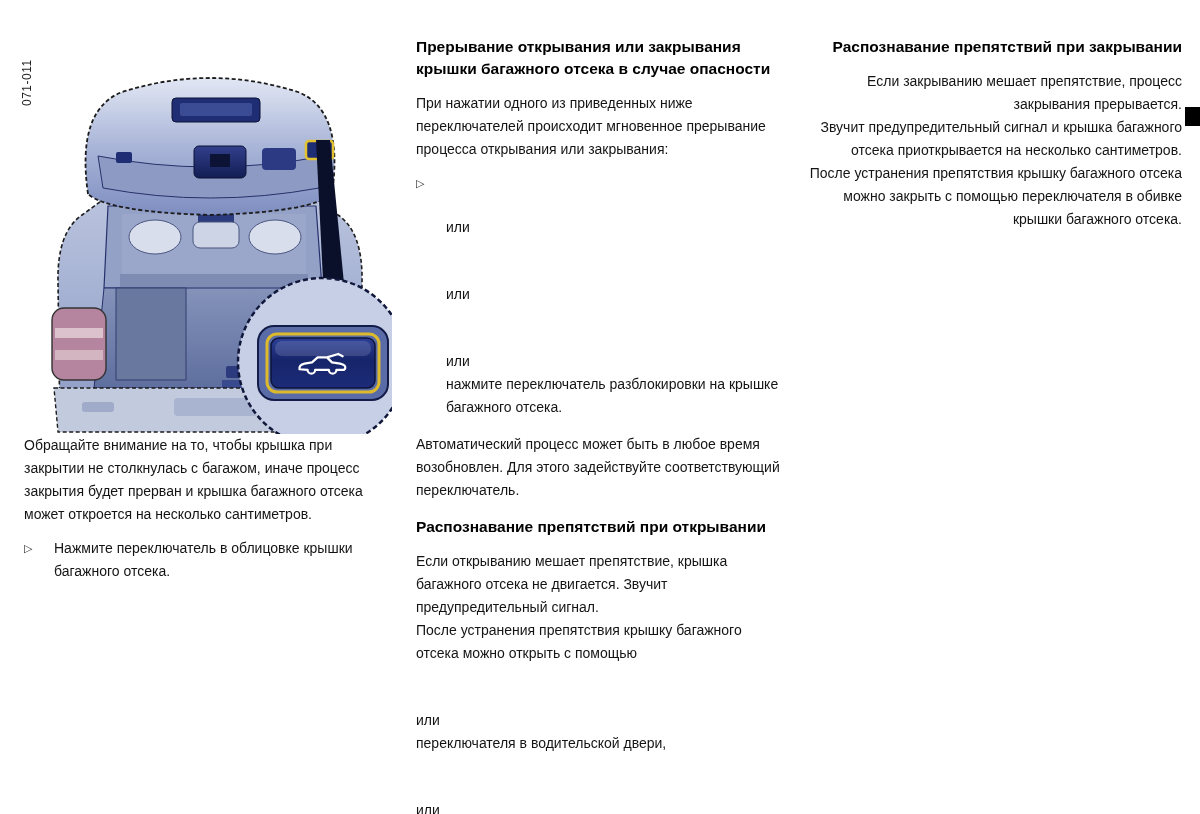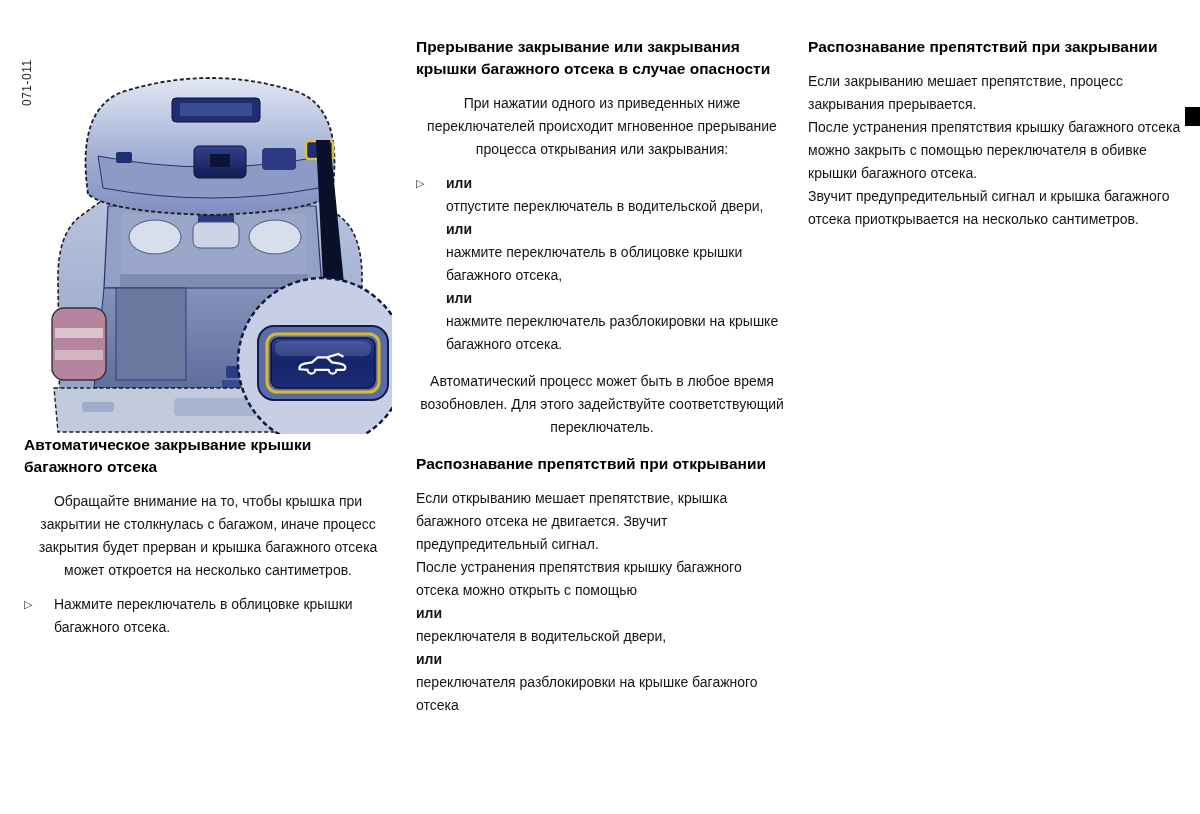--- a/index.html
+++ b/index.html
@@ -3,28 +3,28 @@
 <meta charset="utf-8">
 <style>
   html,body{margin:0;padding:0;background:#ffffff;}
   .page{
     position:relative;width:1200px;height:814px;background:#fff;overflow:hidden;
     font-family:"Liberation Sans","DejaVu Sans",sans-serif;color:#141414;
   }
   .col{position:absolute;top:36px;}
   .col-left{left:24px;top:434px;width:368px;}
   .col-mid{left:416px;width:372px;}
-  .col-right{left:808px;width:374px;}
+  .col-right{left:808px;width:374px;text-align:right;}
   h3{font-size:15.5px;line-height:22px;margin:0 0 12px 0;font-weight:bold;color:#000;}
   .body,.line{font-size:14px;line-height:23px;}
-  .para{margin:0 0 11px 0;text-align:center;}
+  .para{margin:0 0 11px 0;}
   .block{margin:0;}
   .gap-lg{margin-top:4px;}
   .gap-xl{margin-top:14px;}
-  .or{font-weight:bold;}
+  .or{font-weight:normal;margin-top:44px;}
   .hang{display:flex;margin:2px 0 14px 0;}
   .tri{flex:0 0 30px;font-family:"DejaVu Sans",sans-serif;font-size:11px;line-height:23px;color:#222;}
   .hang-body{flex:1;min-width:0;}
   .caricon{vertical-align:-4px;margin:0 5px;}
   .fig-wrap{position:absolute;left:24px;top:36px;width:368px;height:398px;}
   .fig-label{
     position:absolute;left:20px;top:106px;transform:rotate(-90deg);transform-origin:0 0;
     font-size:12px;letter-spacing:.5px;color:#222;white-space:nowrap;
   }
   .edge-tab{position:absolute;right:0;top:107px;width:15px;height:19px;background:#000;}
@@ -107,39 +107,36 @@
       <rect x="243" y="298" width="112" height="58" rx="10" fill="none" stroke="#ddba2c" stroke-width="3"></rect>
       <rect x="247" y="302" width="104" height="50" rx="8" fill="url(#gBtn)" stroke="#0d1438" stroke-width="1.5"></rect>
       <rect x="251" y="305" width="96" height="15" rx="7" fill="#ffffff" opacity="0.14"></rect>
       <g transform="translate(273,317) scale(1.25)">
         <path d="M2 13 Q1.5 9.5 6 8.5 L12 7.5 L16.5 3.5 L24 3.5 L28 7.5 L34.5 8.5 Q39.5 9.5 38.5 12.5 L37.5 13.5 L31.5 13.5 A3 3 0 0 1 25.5 13.5 L14.5 13.5 A3 3 0 0 1 8.5 13.5 L2 13 Z M24 3.5 L33 0.8 L36.5 2.6" fill="none" stroke="#ffffff" stroke-width="1.8" stroke-linejoin="round" stroke-linecap="round"></path>
       </g>
     </svg>
   </div>
 
   <div class="col col-left">
-    <h3>Автоматическое закрывание крышки багажного отсека</h3>
     <div class="body para">Обращайте внимание на то, чтобы крышка при закрытии не столкнулась с багажом, иначе процесс закрытия будет прерван и крышка багажного отсека может откроется на несколько сантиметров.</div>
     <div class="hang">
       <span class="tri">▷</span>
       <div class="hang-body body">Нажмите переключатель в облицовке крышки багажного отсека.</div>
     </div>
   </div>
 
   <div class="col col-mid">
-    <h3>Прерывание закрывание или закрывания крышки багажного отсека в случае опасности</h3>
+    <h3>Прерывание открывания или закрывания крышки багажного отсека в случае опасности</h3>
     <div class="body para">При нажатии одного из приведенных ниже переключателей происходит мгновенное прерывание процесса открывания или закрывания:</div>
 
     <div class="hang">
       <span class="tri">▷</span>
       <div class="hang-body body">
         <div class="line or">или</div>
-        <div class="line">отпустите переключатель в водительской двери,</div>
         <div class="line or">или</div>
-        <div class="line">нажмите переключатель в облицовке крышки багажного отсека,</div>
         <div class="line or">или</div>
         <div class="line">нажмите переключатель разблокировки на крышке багажного отсека.</div>
       </div>
     </div>
 
     <div class="body para gap-lg">Автоматический процесс может быть в любое время возобновлен. Для этого задействуйте соответствующий переключатель.</div>
 
     <h3 class="gap-xl">Распознавание препятствий при открывании</h3>
     <div class="body block">Если открыванию мешает препятствие, крышка багажного отсека не двигается. Звучит предупредительный сигнал.</div>
     <div class="body block">После устранения препятствия крышку багажного отсека можно открыть с помощью</div>
@@ -147,17 +144,17 @@
     <div class="body or">или</div>
     <div class="body">переключателя в водительской двери,</div>
     <div class="body or">или</div>
     <div class="body">переключателя разблокировки на крышке багажного отсека</div>
 
   </div>
 
   <div class="col col-right">
     <h3>Распознавание препятствий при закрывании</h3>
     <div class="body block">Если закрыванию мешает препятствие, процесс закрывания прерывается.</div>
+    <div class="body block">Звучит предупредительный сигнал и крышка багажного отсека приоткрывается на несколько сантиметров.</div>
     <div class="body block">После устранения препятствия крышку багажного отсека можно закрыть с помощью переключателя в обивке крышки багажного отсека.</div>
-    <div class="body block">Звучит предупредительный сигнал и крышка багажного отсека приоткрывается на несколько сантиметров.</div>
   </div>
 
 </div>
 
 </body></html>

